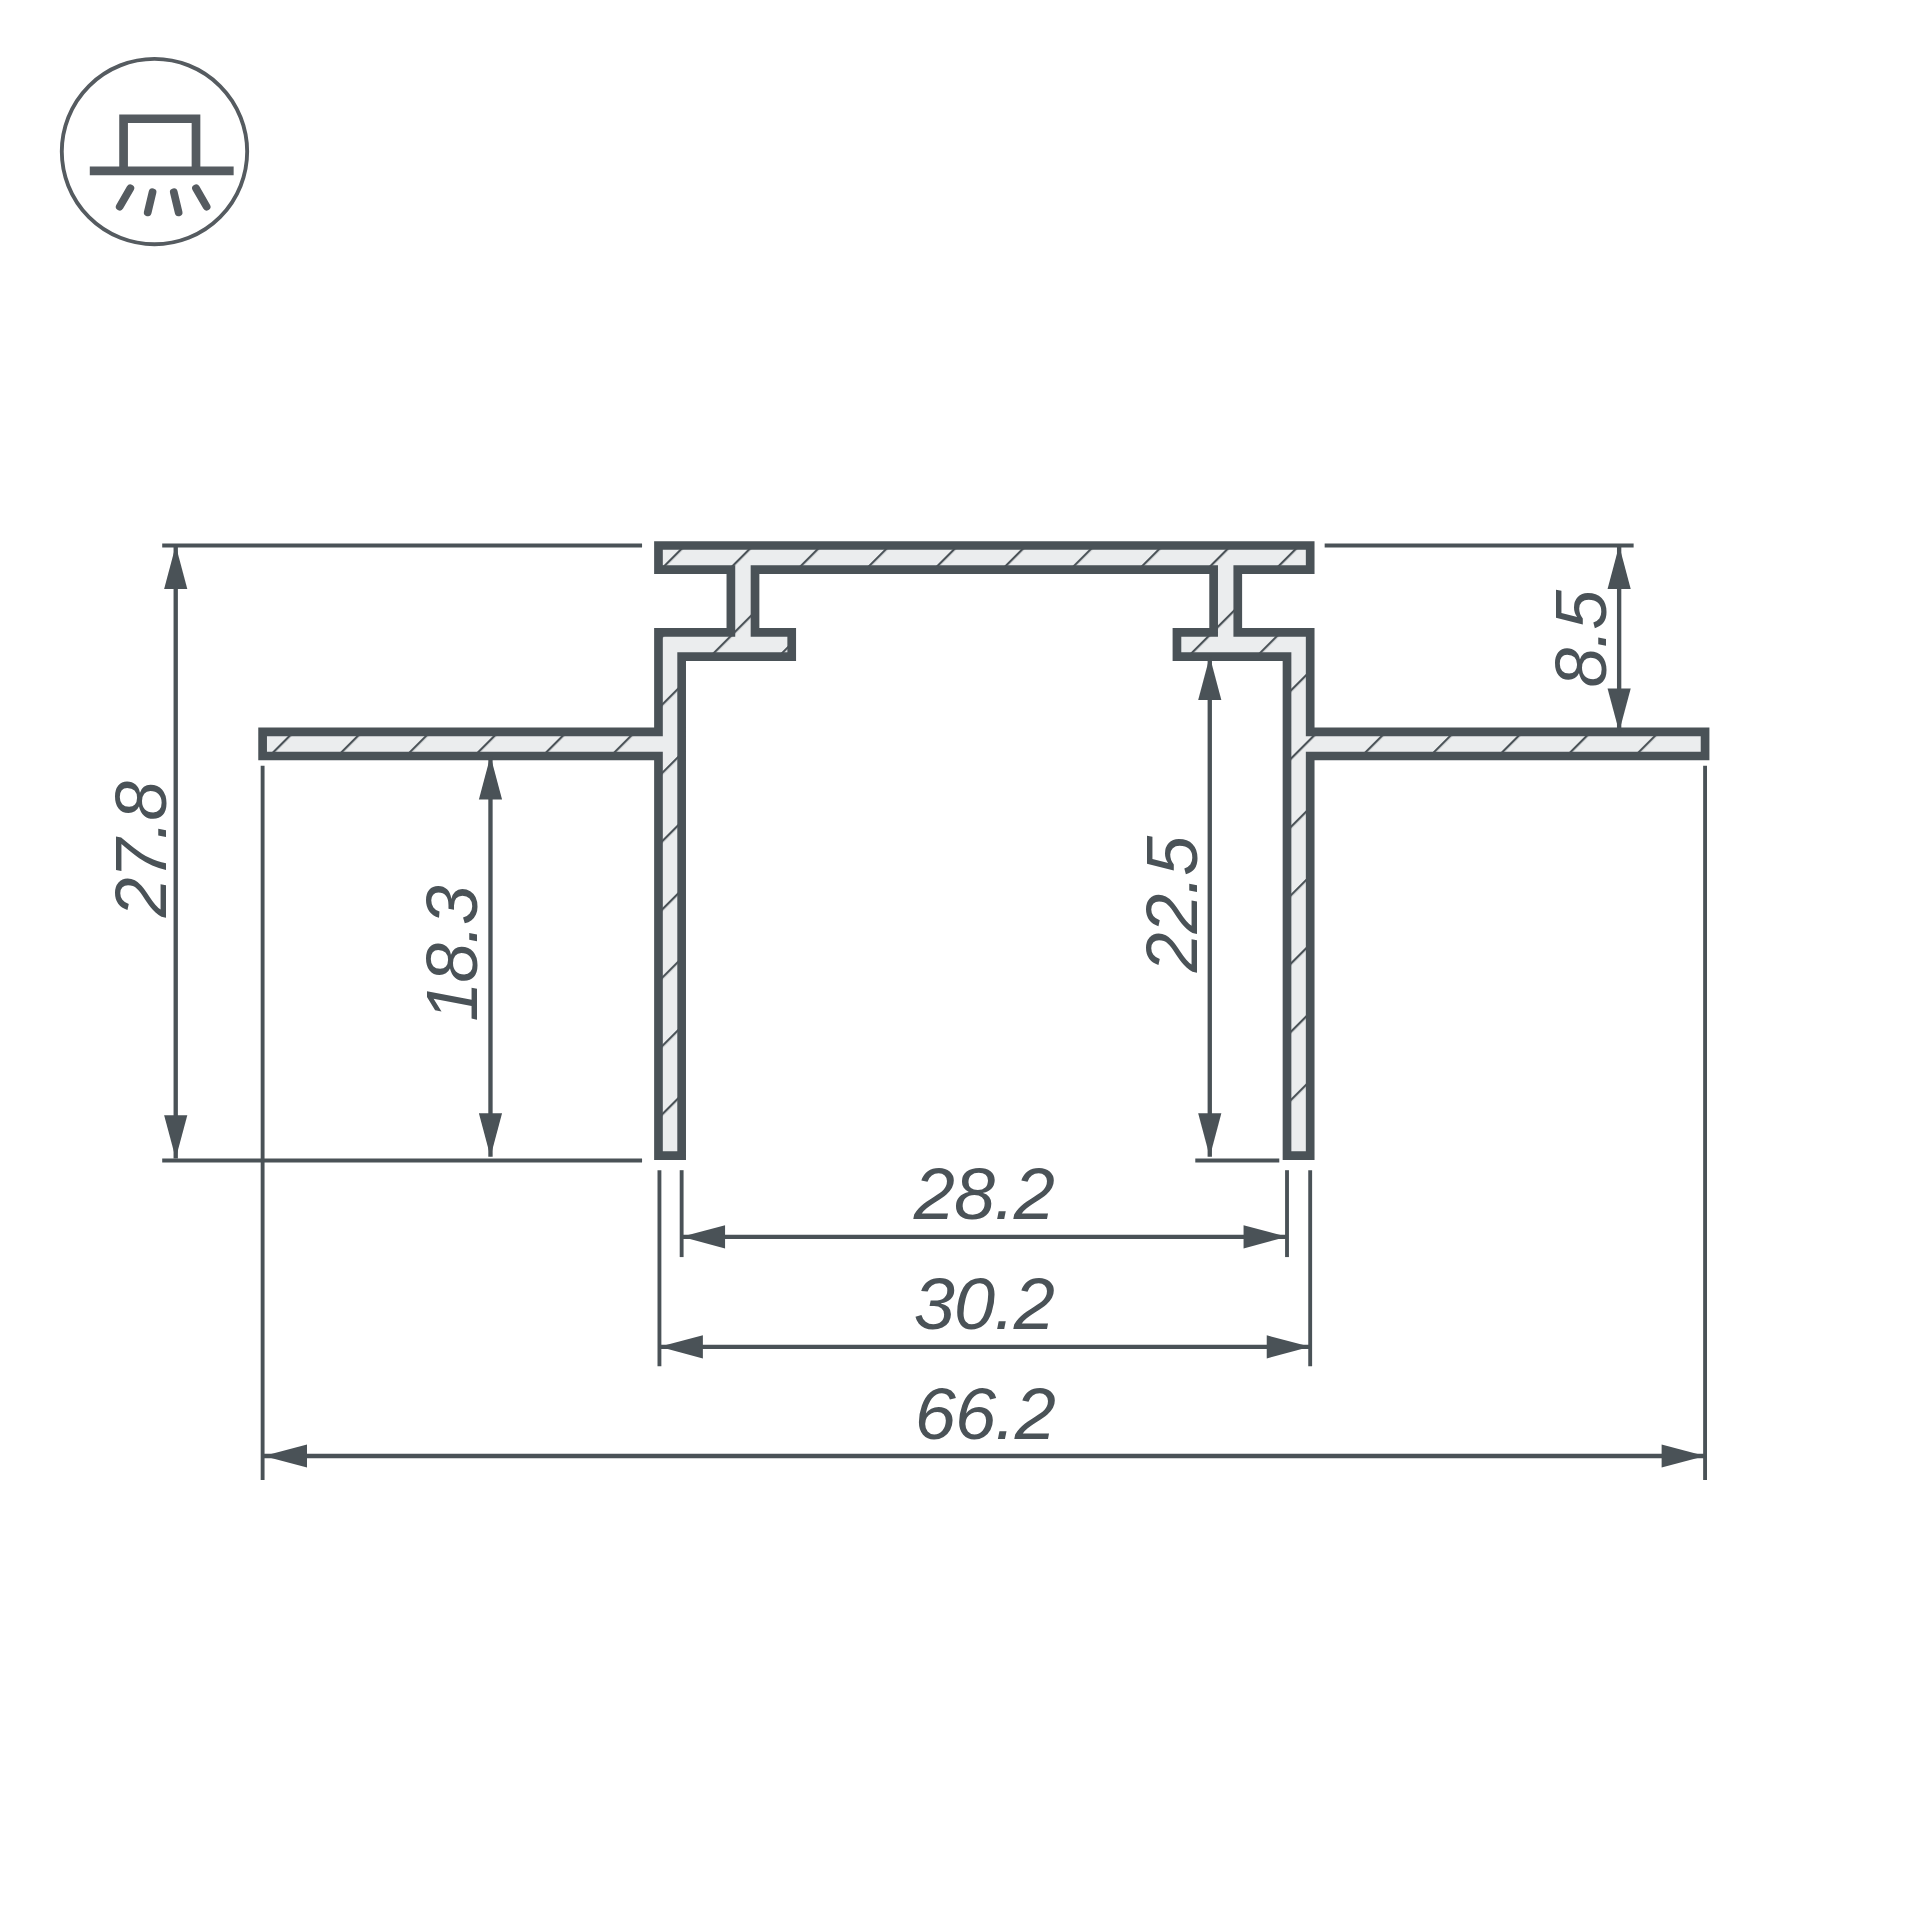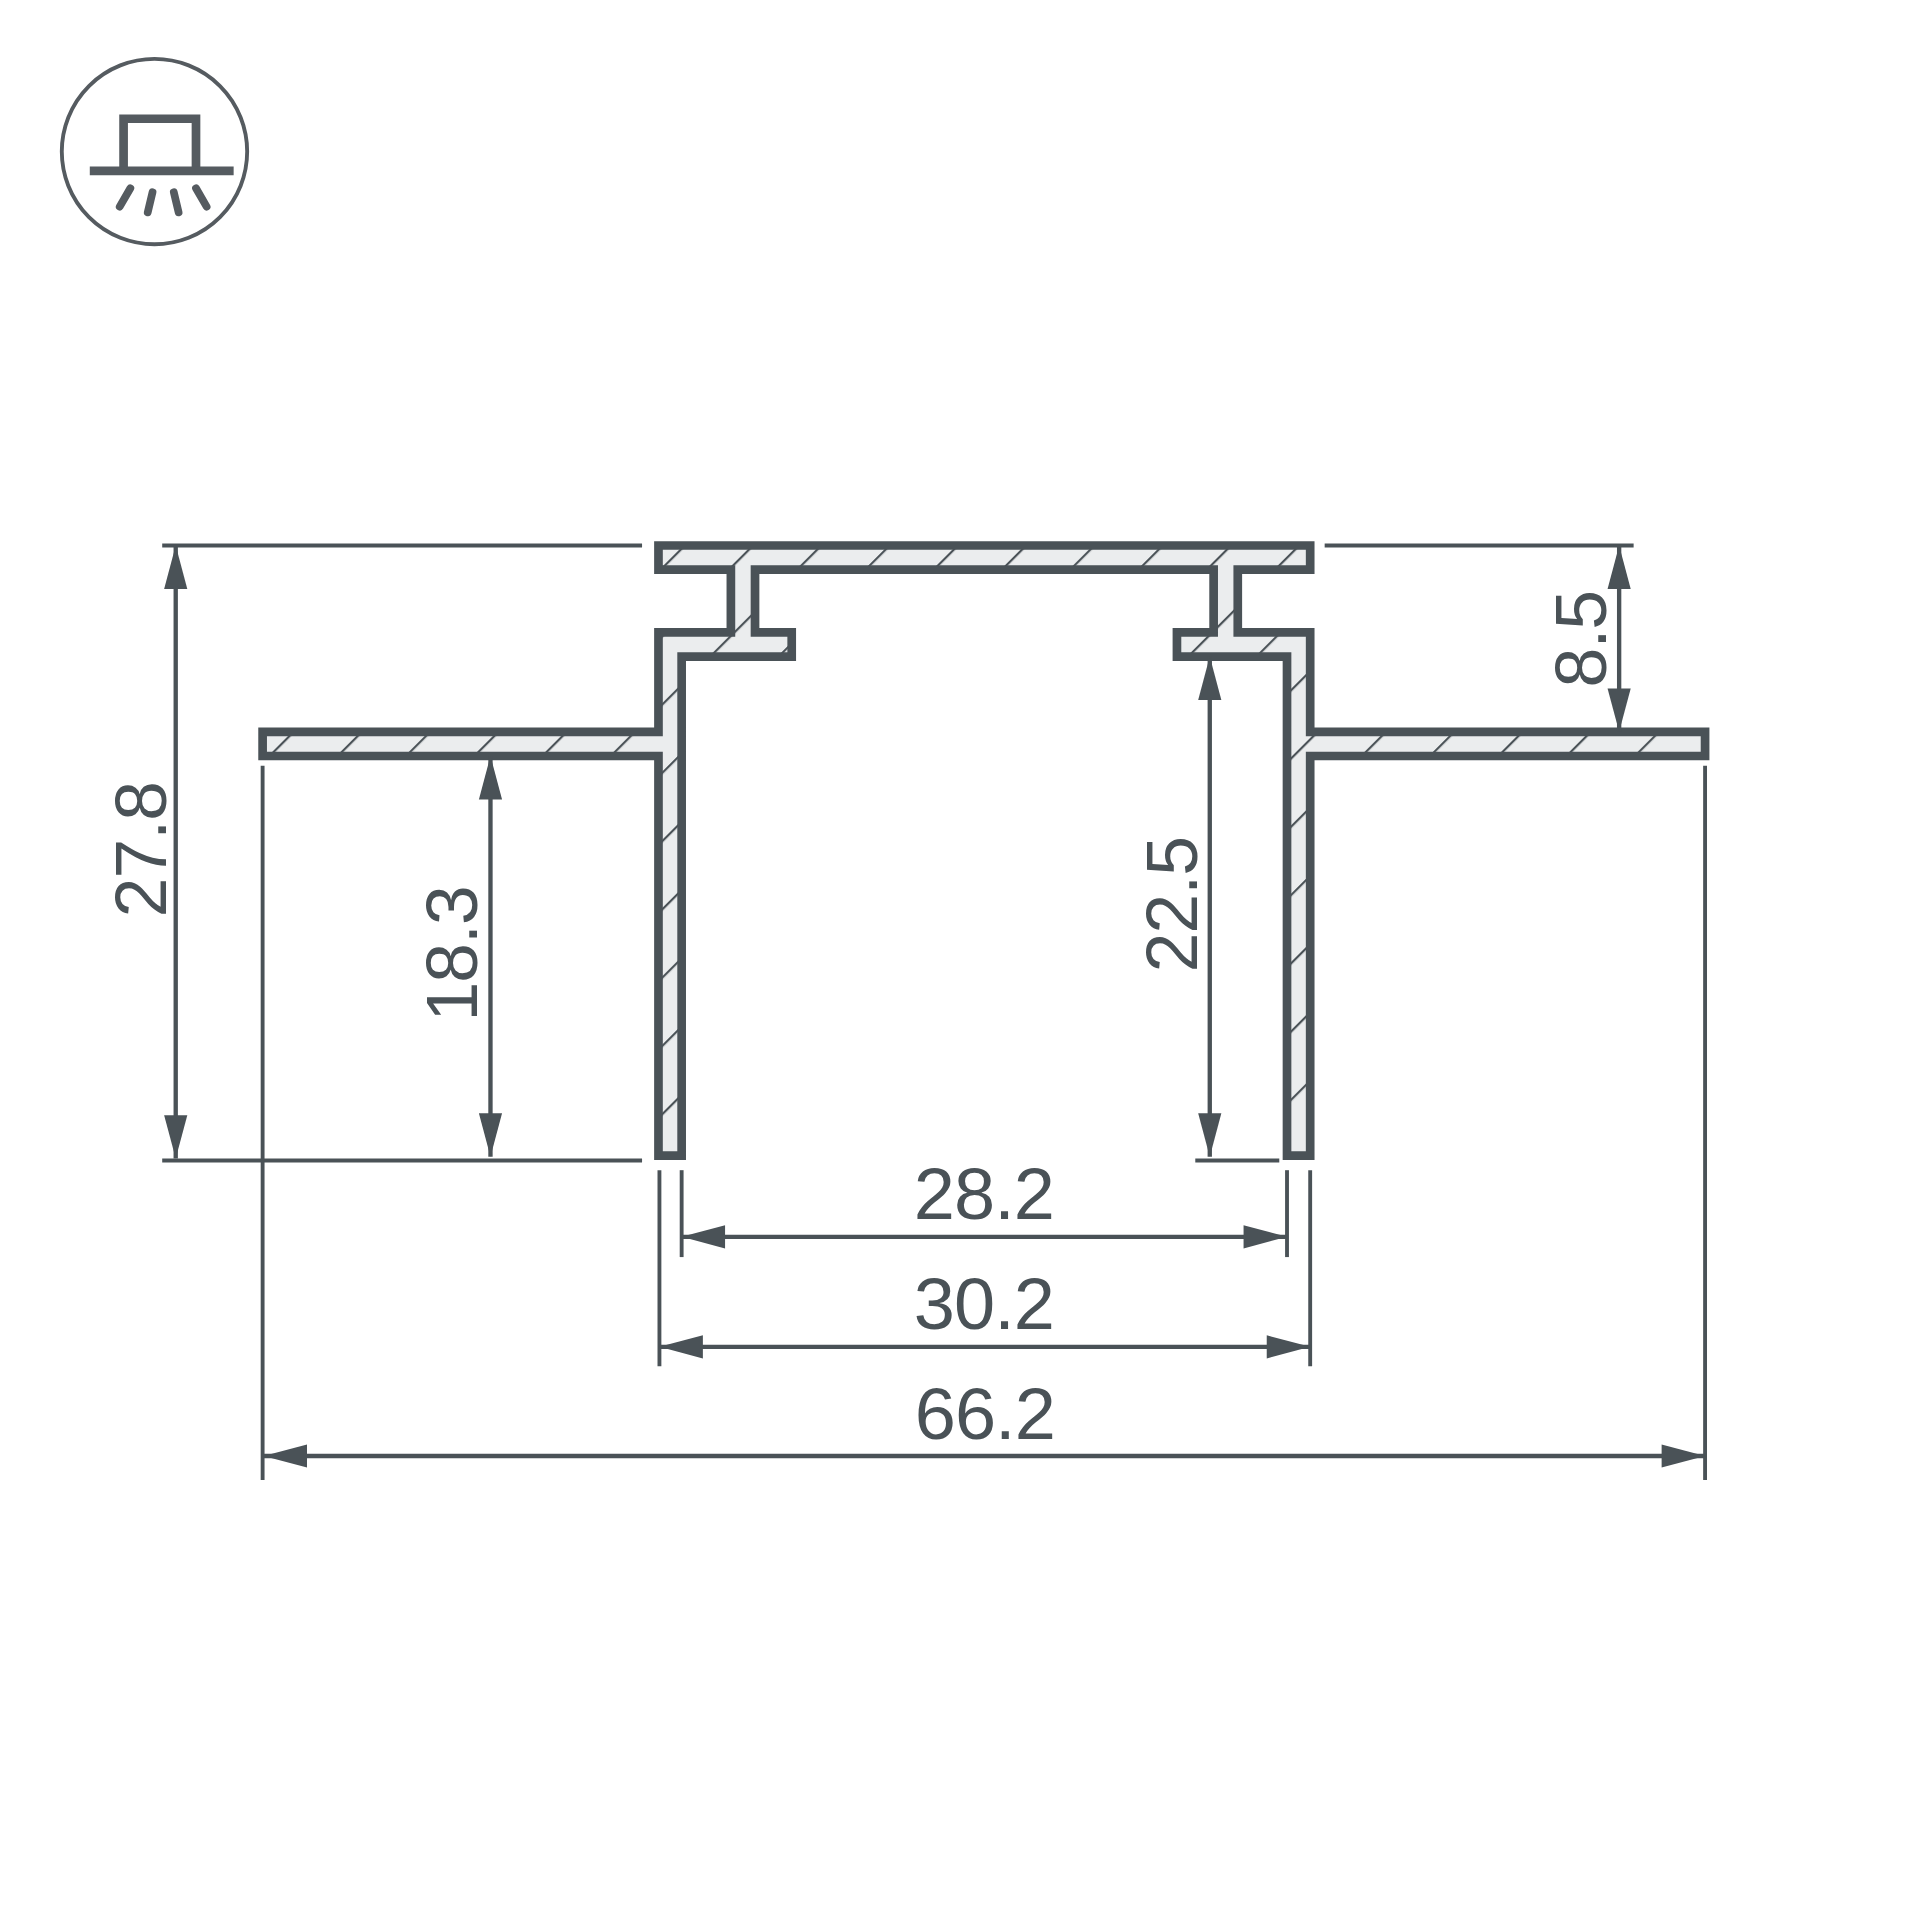--- a/index.html
+++ b/index.html
@@ -9,20 +9,21 @@
     width: 1931px;
     height: 1931px;
     font-family: "Liberation Sans", sans-serif;
   }
   #stage {
     position: relative;
     width: 1931px;
     height: 1931px;
     background: #ffffff;
     overflow: hidden;
+    font-style: italic;
   }
   svg { display: block; }
 
   
   .outline {
     fill: url(#hatch);
     stroke: #4a5257;
     stroke-width: 9;
     stroke-linejoin: miter;
   }

